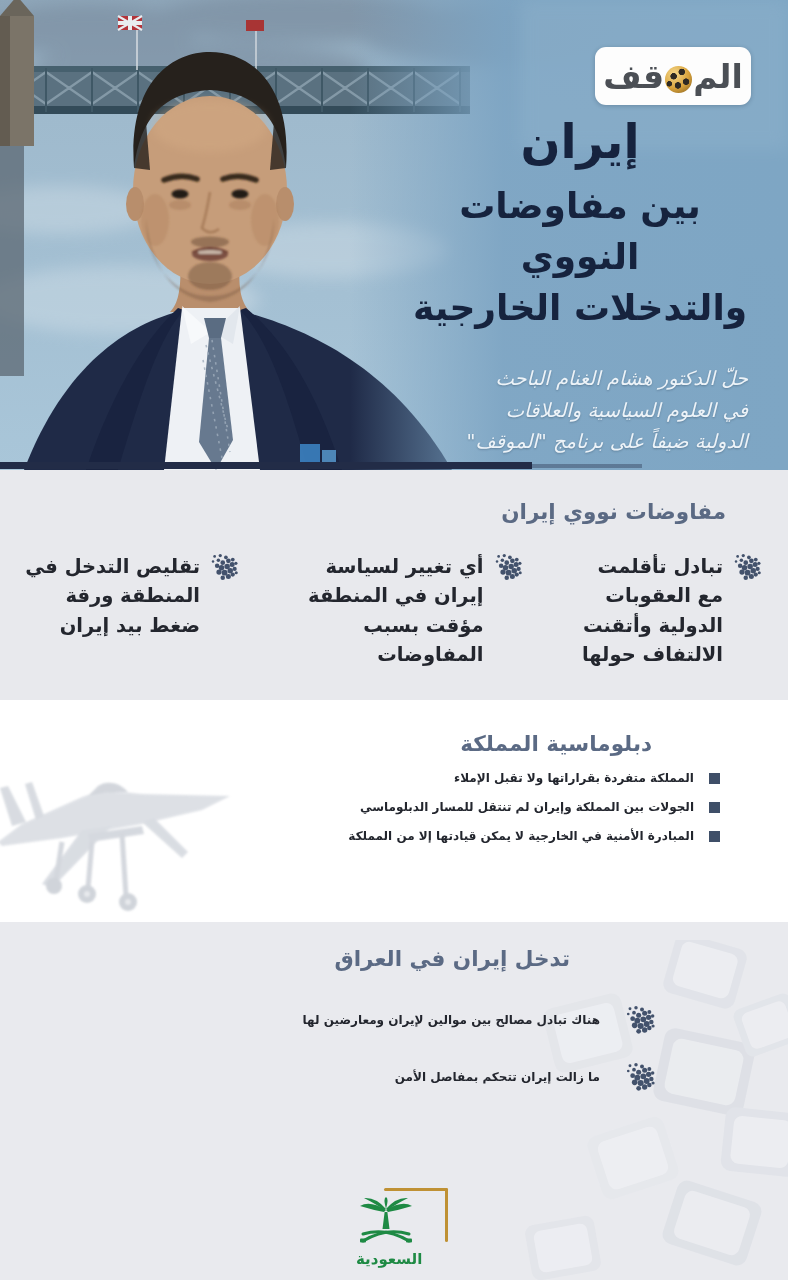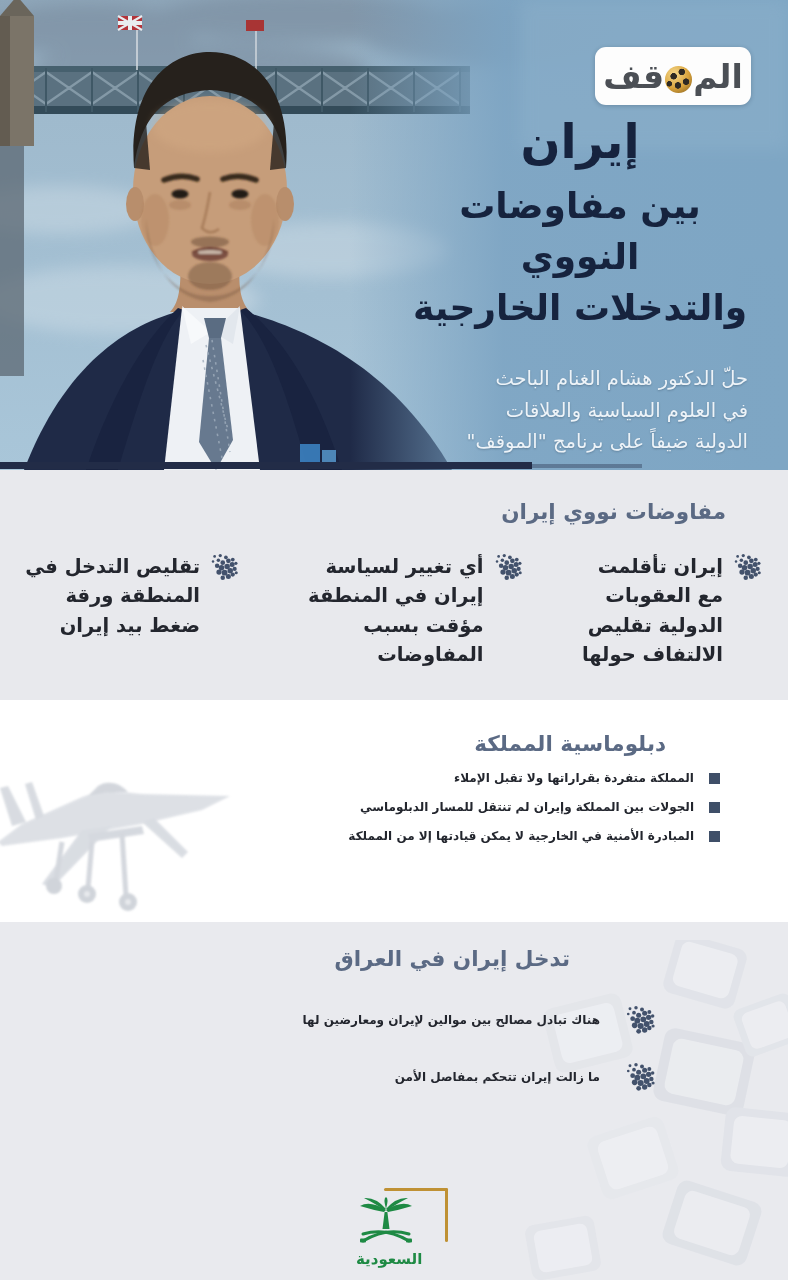--- a/index.html
+++ b/index.html
@@ -18,29 +18,29 @@
           radial-gradient(circle at 62% 22%, #2e2a24 0 3px, rgba(0,0,0,0) 3.5px),
           radial-gradient(circle at 78% 58%, #2e2a24 0 3px, rgba(0,0,0,0) 3.5px),
           radial-gradient(circle at 48% 72%, #2e2a24 0 3px, rgba(0,0,0,0) 3.5px),
           radial-gradient(circle at 16% 66%, #2e2a24 0 2.5px, rgba(0,0,0,0) 3px),
           radial-gradient(circle at 35% 30%, #f6d98c 0%, #d8a23b 55%, #7d5a1d 100%);}
   .hero-copy{position:absolute;top:116px;right:40px;width:336px;direction:rtl;
              text-align:center;color:#16233e;}
   .title-main{font-size:47px;font-weight:bold;line-height:1.1;margin:0;}
   .title-sub{font-size:36px;font-weight:bold;line-height:1.42;margin-top:12px;}
   .hero-sub{margin-top:30px;font-size:19.5px;color:#edf3f8;text-align:right;line-height:1.62;
-            text-shadow:0 1px 2px rgba(25,45,65,.3);}
+            text-shadow:0 1px 2px rgba(25,45,65,.3);font-style:italic;}
   
   .sec{position:absolute;left:0;width:788px;}
   .sec1{top:470px;height:230px;background:#e8e9ed;}
   .sec2{top:700px;height:222px;background:#ffffff;overflow:hidden;}
   .sec3{top:922px;height:358px;background:#e9eaee;overflow:hidden;}
   .sec-h{position:absolute;margin:0;font-size:21.5px;font-weight:bold;color:#5b6a84;direction:rtl;}
   .sec1 .sec-h{top:29px;right:62px;}
-  .sec2 .sec-h{top:31px;right:122px;}
+  .sec2 .sec-h{top:31px;right:136px;}
   .sec3 .sec-h{top:24px;right:218px;}
   .cols{position:absolute;top:82px;left:0;right:0;display:flex;direction:rtl;
         justify-content:space-between;padding:0 26px 0 22px;}
   .col{display:flex;gap:9px;}
   .gicon{flex:0 0 30px;width:30px;height:30px;color:#43526c;}
   .col .txt{font-size:19.5px;font-weight:bold;color:#23262e;line-height:1.5;text-align:right;}
   .c1 .txt{width:152px;} .c2 .txt{width:196px;} .c3 .txt{width:178px;}
   .rows{position:absolute;top:71px;right:68px;direction:rtl;}
   .row{display:flex;align-items:center;gap:15px;margin-bottom:15px;white-space:nowrap;}
   .sq{flex:0 0 11px;width:11px;height:11px;background:#3f4f68;}
@@ -216,21 +216,21 @@
     </div>
   </section>
 
   <section class="sec sec1">
     <h2 class="sec-h">مفاوضات نووي إيران</h2>
     <div class="cols">
       <div class="col c1">
         <svg class="gicon">
             <use href="#gd"></use>
           </svg>
-        <div class="txt">إيران تأقلمت مع العقوبات الدولية تقليص الالتفاف حولها</div>
+        <div class="txt">تبادل تأقلمت مع العقوبات الدولية وأتقنت الالتفاف حولها</div>
       </div>
       <div class="col c2">
         <svg class="gicon">
             <use href="#gd"></use>
           </svg>
         <div class="txt">أي تغيير لسياسة إيران في المنطقة مؤقت بسبب المفاوضات</div>
       </div>
       <div class="col c3">
         <svg class="gicon">
             <use href="#gd"></use>

